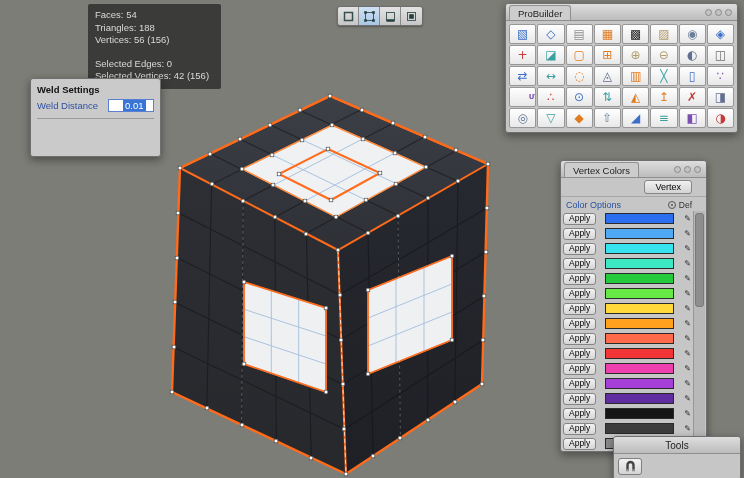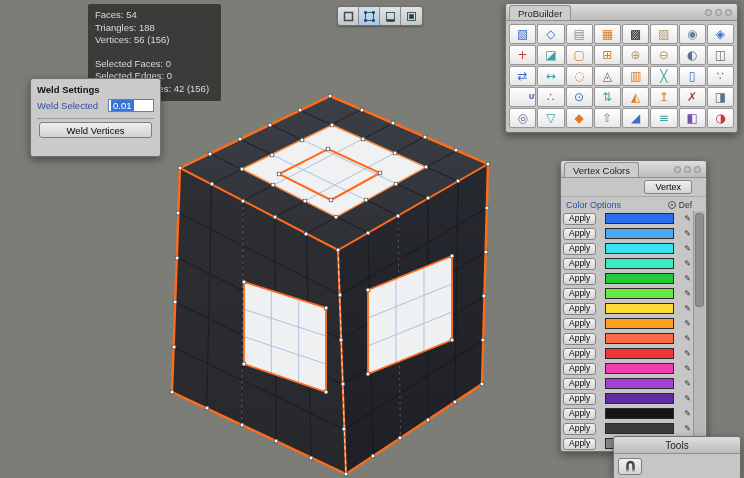--- a/index.html
+++ b/index.html
@@ -62,21 +62,21 @@
   #options{left:30px;top:78px;width:131px;height:79px;background:#cacaca;}
   #options .tb{align-items:center;}
   .mac{display:flex;gap:4px;margin-left:6px;z-index:1;}
   .mac span{width:8px;height:8px;border-radius:50%;display:block;}
   .mac .r{background:#ff5f57;}.mac .y{background:#febc2e;}.mac .g{background:#28c840;}
   .opt-title{position:absolute;left:0;right:0;text-align:center;font-size:10px;font-weight:bold;color:#222;}
   .opt-body{padding:3px 6px 0;}
   .opt-sec{font-size:9.5px;font-weight:bold;color:#111;margin:2px 0 4px;}
   .opt-row{display:flex;align-items:center;justify-content:space-between;}
   .opt-lab{font-size:9.5px;color:#2f4f9f;}
-  .field{width:46px;height:13px;background:#fff;border:1px solid #5b7fd0;display:flex;align-items:center;padding:0 2px;box-sizing:border-box;}
+  .field{width:46px;height:13px;background:#fff;border:1px solid #5b7fd0;display:flex;align-items:center;padding:0 14px;box-sizing:border-box;}
   .field span{font-size:9.5px;background:#3875d7;color:#fff;padding:0 2px;line-height:11px;}
   .opt-div{border-top:1px solid #9a9a9a;margin-top:6px;}
   .weld-btn{
     display:block;margin:3px auto 0;width:96%;height:16px;font-size:9.5px;
     background:linear-gradient(#efefef,#d2d2d2);border:1px solid #7d7d7d;border-radius:3px;cursor:pointer;
   }
   
   #vertexcolors{left:560px;top:160px;width:147px;height:292px;overflow:hidden;}
   .vc-reset-row{height:18px;border-bottom:1px solid #a8a8a8;position:relative;background:#c6c6c6;}
   .reset-btn{
@@ -250,21 +250,20 @@
         <use href="#vh" x="368" y="374"></use>
     </g>
   </g>
 </svg>
 
 <div class="overlay-stats">
   <div>Faces: 54</div>
   <div>Triangles: 188</div>
   <div>Vertices: 56 (156)</div>
   <div class="sp"></div>
-  <div>Selected Faces: 0</div>
   <div>Selected Edges: 0</div>
   <div>Selected Vertices: 42 (156)</div>
 </div>
 
 <div class="mode-toolbar">
   <button class="mode-btn">
     <svg width="13" height="13" viewBox="0 0 13 13">
       <rect x="2.5" y="2.5" width="8" height="8" fill="none" stroke="#35514f" stroke-width="1.5"></rect>
     </svg>
   </button>
@@ -421,27 +420,26 @@
       <button class="pbi">
         <span class="pbg" style="color: rgb(194, 59, 59);">◑</span>
       </button>
     </div>
 </div>
 
 <div class="uwin" id="options">
   <div class="opt-body">
     <div class="opt-sec">Weld Settings</div>
     <div class="opt-row">
-      <span class="opt-lab">Weld Selected</span>
+      <span class="opt-lab">Weld Distance</span>
       <span class="field">
         <span>0.01</span>
       </span>
     </div>
     <div class="opt-div"></div>
-    <button class="weld-btn">Weld Vertices</button>
   </div>
 </div>
 
 <div class="uwin" id="vertexcolors">
   <div class="tb">
     <span class="tab">Vertex Colors</span>
     <span class="dots">
       <span class="dot"></span>
       <span class="dot"></span>
       <span class="dot"></span>

